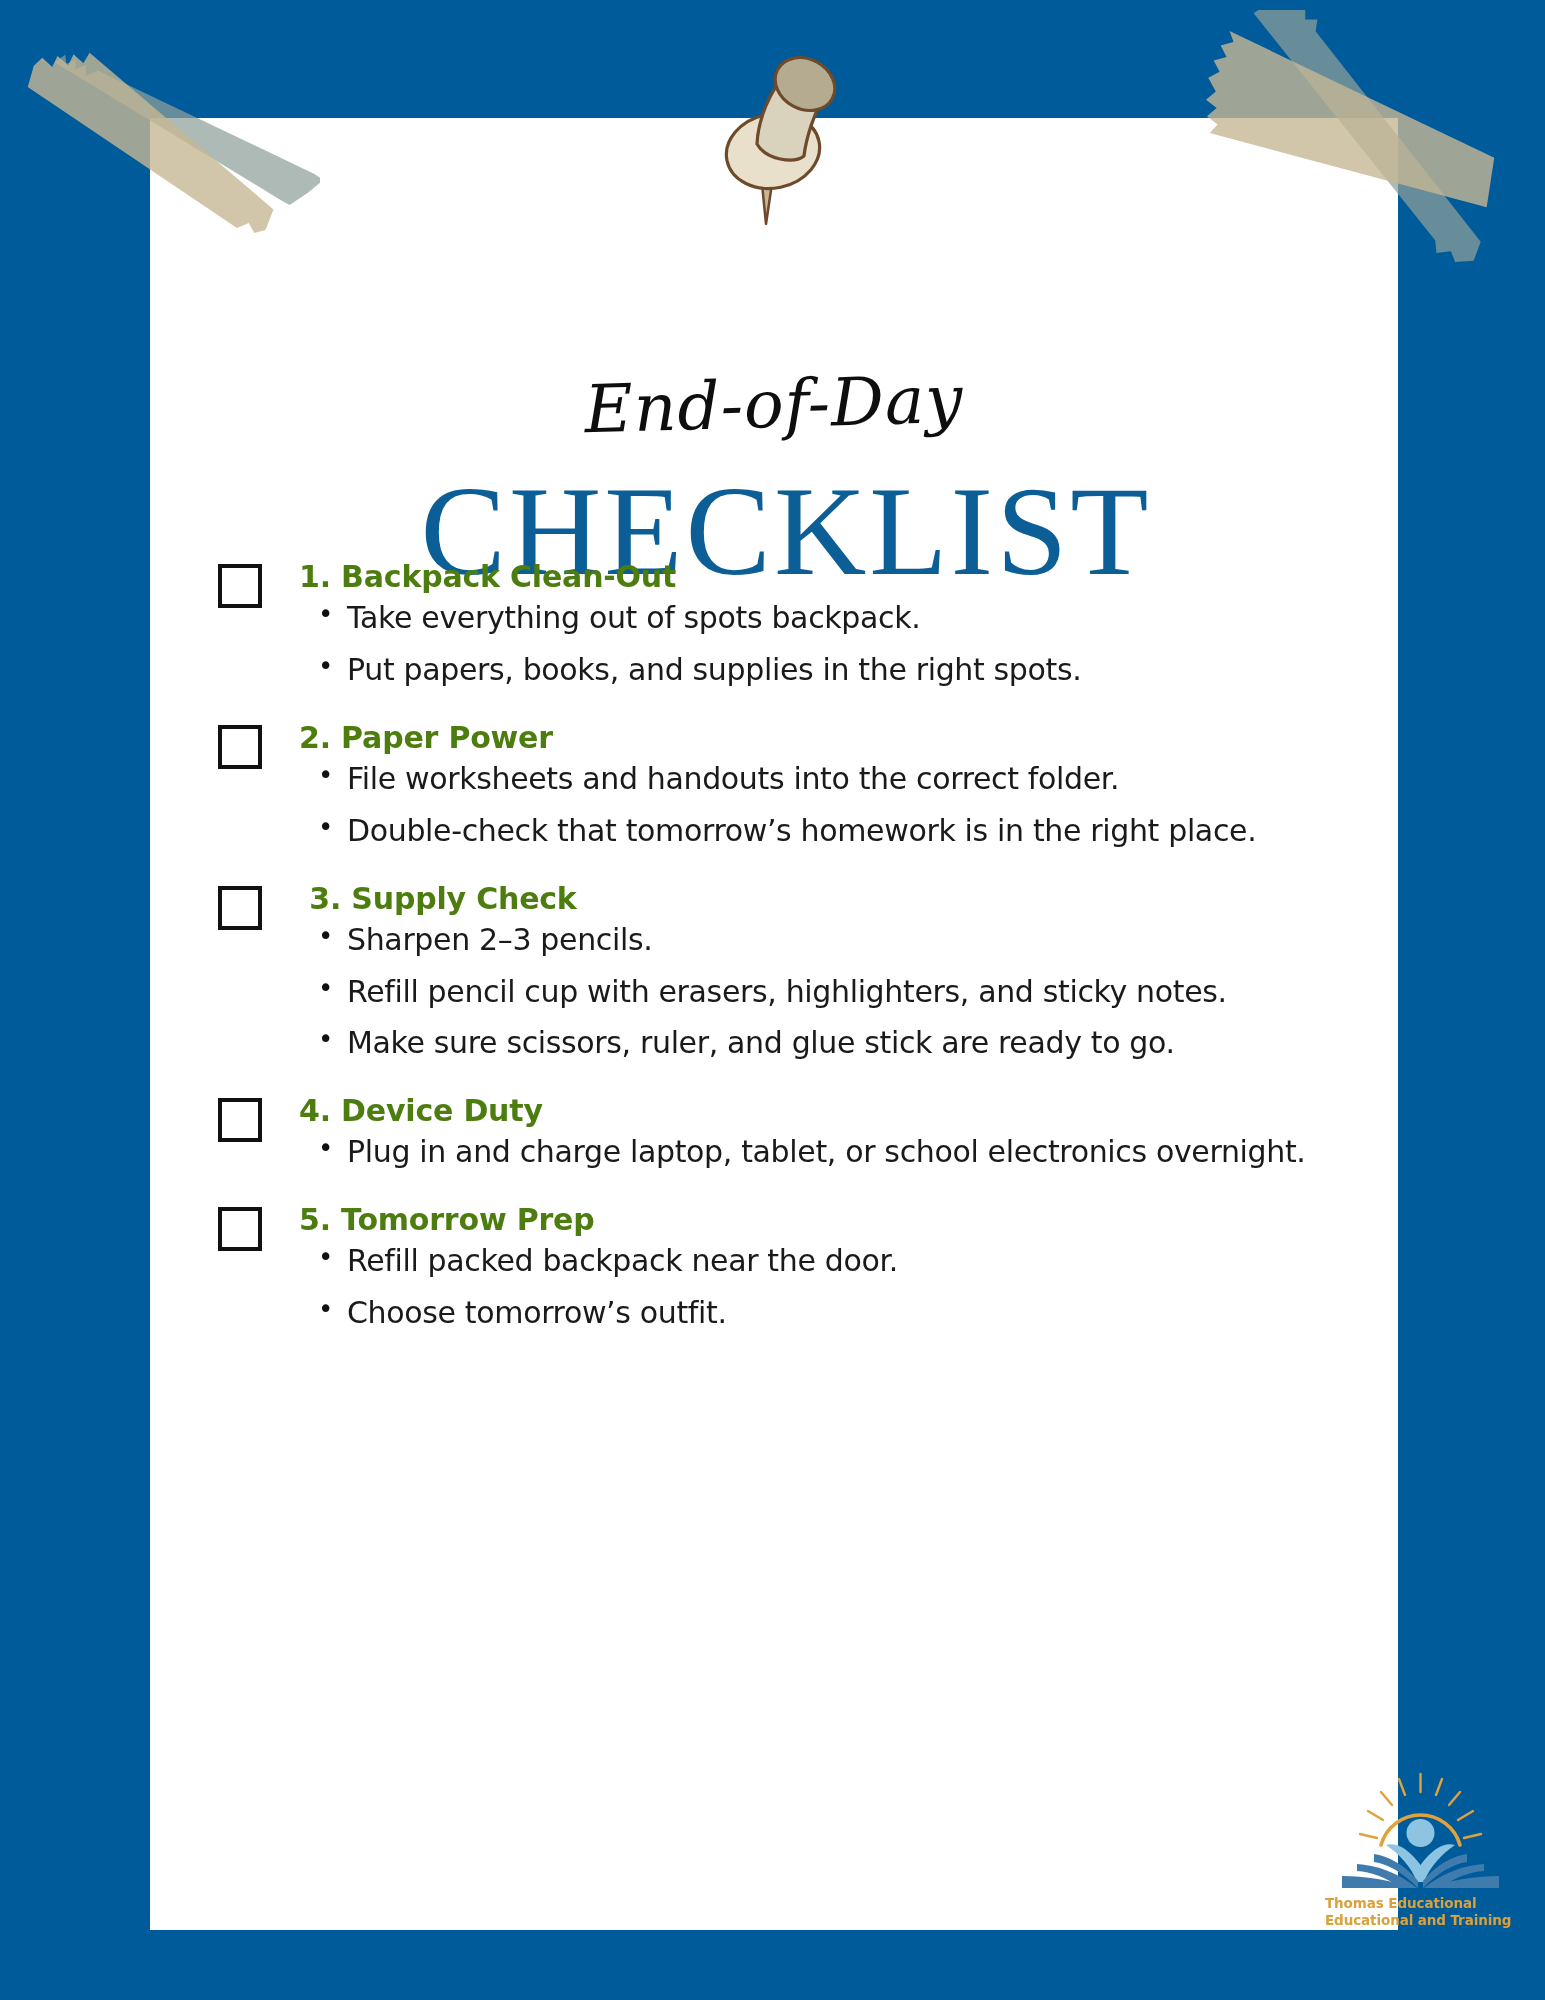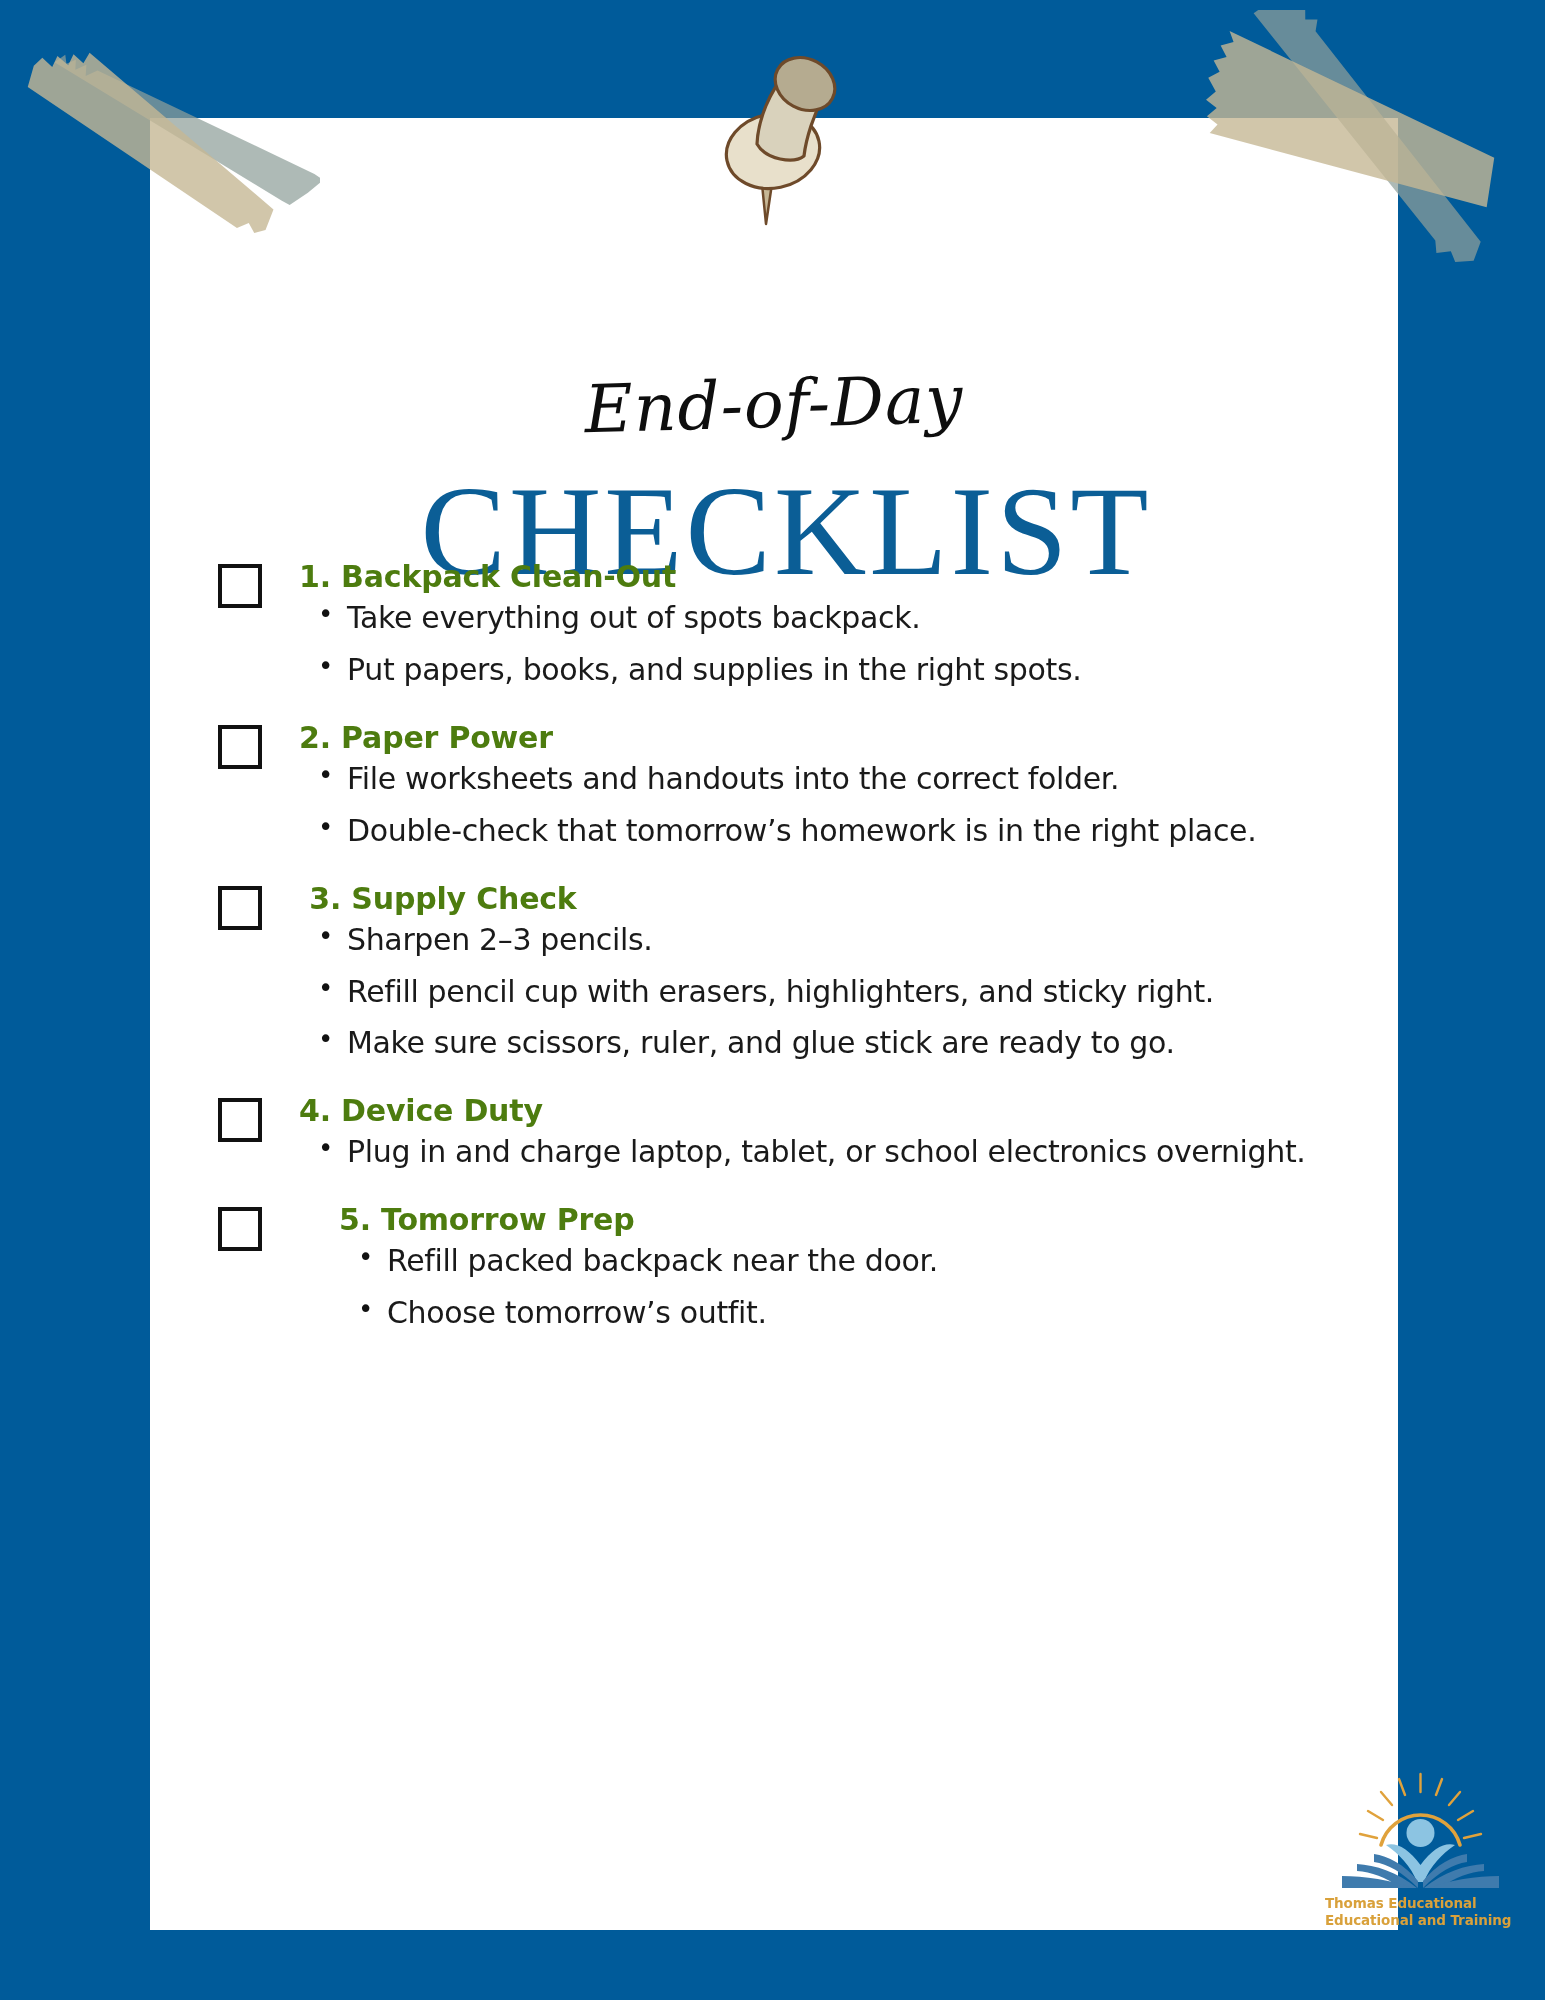--- a/index.html
+++ b/index.html
@@ -77,21 +77,21 @@
     left: 68px;
     top: 440px;
     width: 1110px;
   }
 
   .check-item {
     display: flex;
     align-items: flex-start;
     margin-bottom: 30px;
   }
-  .check-item:last-child { margin-bottom: 0; gap: 40px; }
+  .check-item:last-child { margin-bottom: 0; }
 
   .checkbox {
     flex: 0 0 auto;
     width: 44px;
     height: 44px;
     border: 4px solid #111111;
     background: #ffffff;
     margin-top: 6px;
     margin-right: 37px;
   }
@@ -200,21 +200,21 @@
         </ul>
       </div>
     </div>
 
     <div class="check-item">
       <div class="checkbox"></div>
       <div class="item-body">
         <div class="item-title"> 3. Supply Check</div>
         <ul class="bullets">
           <li>Sharpen 2–3 pencils.</li>
-          <li>Refill pencil cup with erasers, highlighters, and sticky right.</li>
+          <li>Refill pencil cup with erasers, highlighters, and sticky notes.</li>
           <li>Make sure scissors, ruler, and glue stick are ready to go.</li>
         </ul>
       </div>
     </div>
 
     <div class="check-item">
       <div class="checkbox"></div>
       <div class="item-body">
         <div class="item-title">4. Device Duty</div>
         <ul class="bullets">

